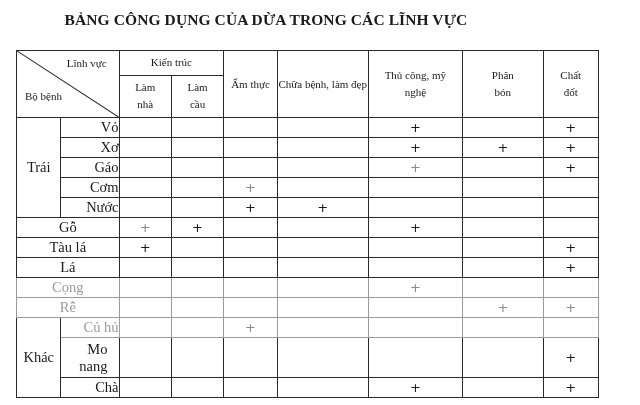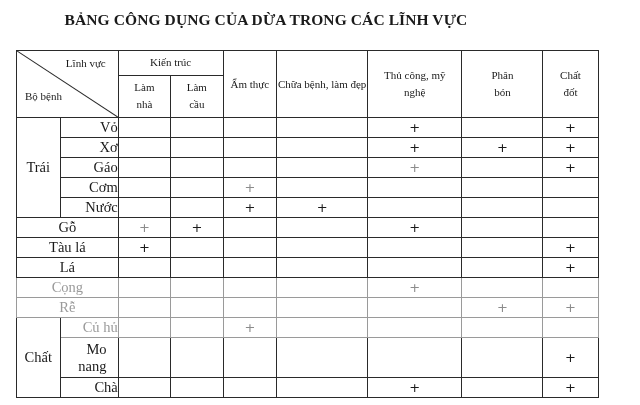--- a/index.html
+++ b/index.html
@@ -174,21 +174,21 @@
     <td class="plus light"></td>
     <td class="plus light"></td>
     <td class="plus light"></td>
     <td class="plus light"></td>
     <td class="plus light"></td>
     <td class="plus light">+</td>
     <td class="plus light">+</td>
   </tr>
 
   <tr class="r20">
-    <td rowspan="3">Chất</td>
+    <td rowspan="3">Khác</td>
     <td class="sub faded" style="border-color:#9a9a9a">Củ hủ</td>
     <td class="plus light" style="border-color:#9a9a9a"></td>
     <td class="plus light" style="border-color:#9a9a9a"></td>
     <td class="plus light" style="border-color:#9a9a9a">+</td>
     <td class="plus light" style="border-color:#9a9a9a"></td>
     <td class="plus light" style="border-color:#9a9a9a"></td>
     <td class="plus light" style="border-color:#9a9a9a"></td>
     <td class="plus light" style="border-color:#9a9a9a"></td>
   </tr>
   <tr class="r40">

